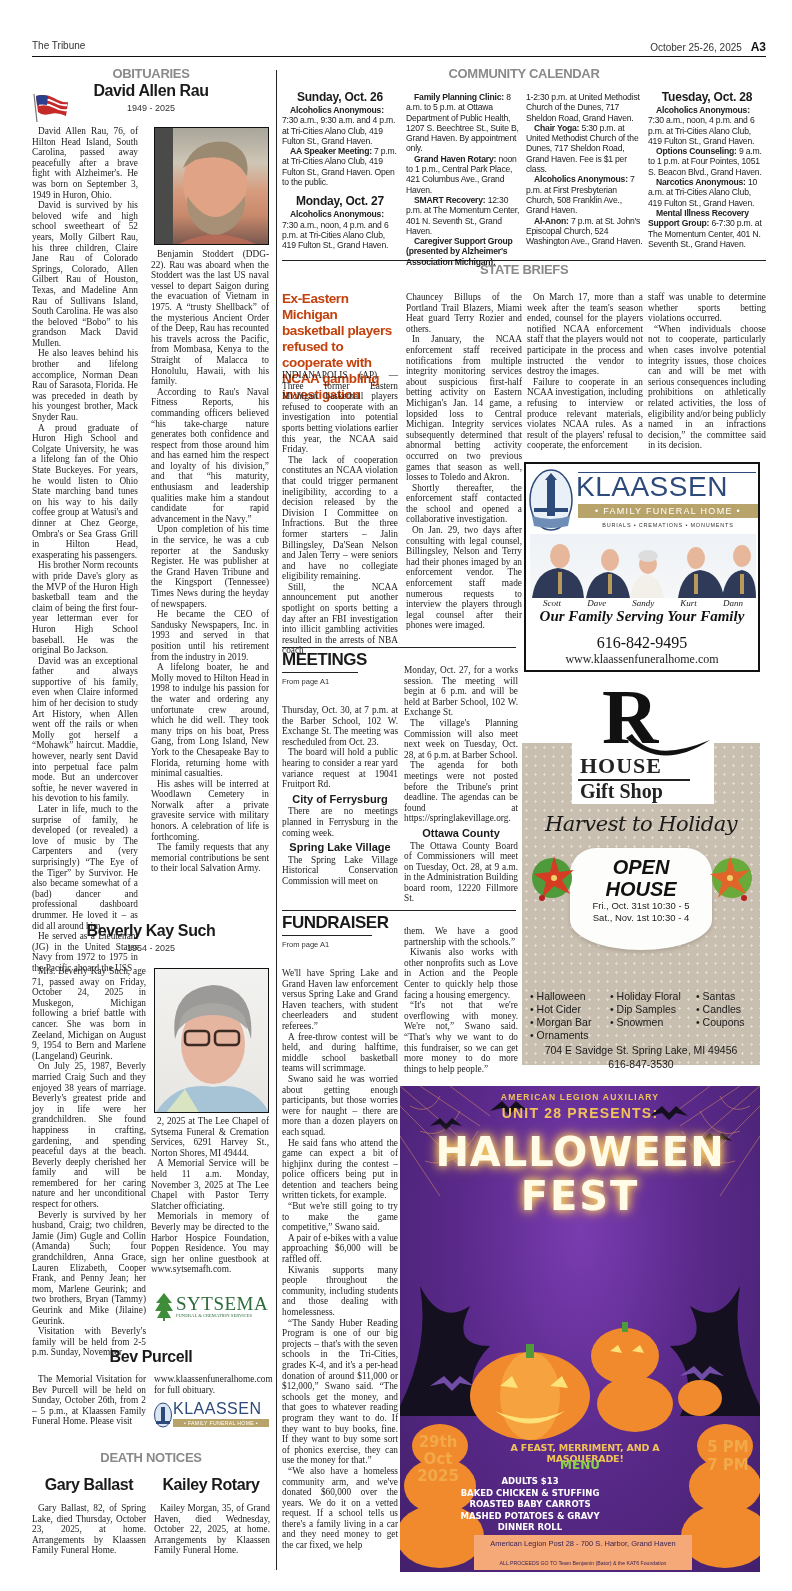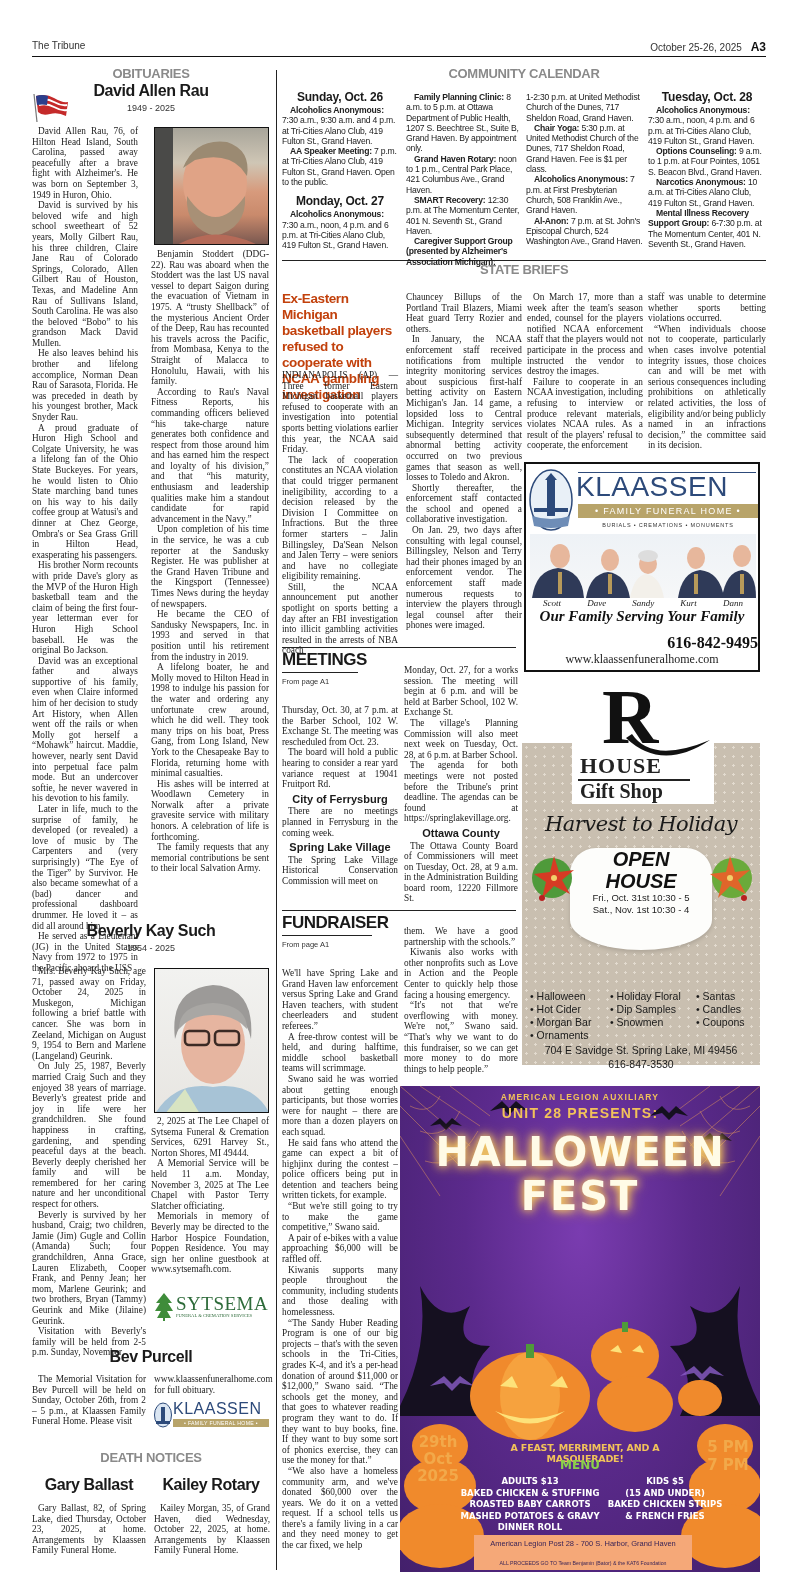--- a/index.html
+++ b/index.html
@@ -235,38 +235,38 @@
   <div class="abs" style="left:4px;top:134px;width:226px;display:flex;justify-content:space-around;font-family:'Liberation Serif',serif;font-style:italic;font-size:9px;color:#222" id="klaassen-people">
       <span>Scott</span>
       <span>Dave</span>
       <span>Sandy</span>
       <span>Kurt</span>
       <span>Dann</span>
     </div>
   <div class="abs" style="left:0;top:144px;width:232px;text-align:center;font-family:'Liberation Serif',serif;font-style:italic;font-weight:bold;font-size:15px;color:#111">Our Family Serving Your Family</div>
 </div>
 <div class="abs" style="left:524px;top:634px;width:236px;height:38px;border:2px solid #111;border-top:none;background:#fff">
-  <div style="text-align:right;font-family:'Liberation Serif',serif;font-weight:bold;font-size:16px;line-height:18px;color:#111">616-842-9495</div>
+  <div style="text-align:center;font-family:'Liberation Serif',serif;font-weight:normal;font-size:16px;line-height:18px;color:#111">616-842-9495</div>
   <div style="text-align:center;font-family:'Liberation Serif',serif;font-size:12px;line-height:14px;color:#222">www.klaassenfuneralhome.com</div>
 </div>
 
 <div class="abs" style="left:522px;top:743px;width:238px;height:322px;background:#c9bfb0;background-image:radial-gradient(#e3dbcf 1px,transparent 1.4px);background-size:9px 9px">
 </div>
 <div class="abs" style="left:572px;top:684px;width:142px;height:120px;background:#fff">
   <div class="abs" style="left:30px;top:-10px;font-family:'Liberation Serif',serif;font-weight:bold;font-size:78px;line-height:86px;color:#111">R</div>
   <svg class="abs" style="left:50px;top:40px" width="90" height="40" viewBox="0 0 90 40">
       <path d="M10 10 Q30 40 88 16 Q40 48 4 14 Z" fill="#111"></path>
     </svg>
   <div class="abs" style="left:8px;top:70px;font-family:'Liberation Serif',serif;font-weight:bold;font-size:22px;line-height:24px;color:#222;letter-spacing:1px">HOUSE</div>
   <div class="abs" style="left:6px;top:95px;width:112px;height:2px;background:#222"></div>
   <div class="abs" style="left:8px;top:96px;font-family:'Liberation Serif',serif;font-weight:bold;font-size:20px;line-height:22px;color:#222">Gift Shop</div>
 </div>
 <div class="abs" style="left:522px;top:812px;width:238px;text-align:center;font-family:'DejaVu Serif',serif;font-style:italic;font-size:21px;color:#1a1a1a;letter-spacing:-0.5px">Harvest to Holiday</div>
 <div class="abs" style="left:570px;top:848px;width:142px;height:102px;background:#fdfdfb;border-radius:26px 26px 50% 50%/26px 26px 30px 30px;box-shadow:0 2px 4px rgba(0,0,0,0.15)">
-  <div style="text-align:center;font-family:'Liberation Sans',sans-serif;font-style:italic;font-weight:bold;font-size:20px;line-height:22px;color:#111">OPEN</div>
+  <div style="text-align:center;font-family:'Liberation Sans',sans-serif;font-style:italic;font-weight:bold;font-size:20px;line-height:22px;margin-top:8px;color:#111">OPEN</div>
   <div style="text-align:center;font-family:'Liberation Sans',sans-serif;font-style:italic;font-weight:bold;font-size:20px;line-height:22px;color:#111">HOUSE</div>
   <div style="text-align:center;font-family:'Liberation Sans',sans-serif;font-size:9.5px;line-height:12px;color:#222">Fri., Oct. 31st 10:30 - 5</div>
   <div style="text-align:center;font-family:'Liberation Sans',sans-serif;font-size:9.5px;line-height:12px;color:#222">Sat., Nov. 1st 10:30 - 4</div>
 </div>
 <svg class="abs" style="left:532px;top:848px" width="44" height="60" viewBox="0 0 44 60">
   <circle cx="20" cy="30" r="20" fill="#4f9a3a"></circle>
   <path d="M22 8 L27 24 L42 22 L30 32 L38 46 L22 38 L10 50 L14 34 L2 26 L18 24 Z" fill="#d63b24"></path>
   <circle cx="22" cy="30" r="3" fill="#f1d06a"></circle>
   <circle cx="10" cy="50" r="3" fill="#b82020"></circle>
 </svg>
@@ -386,21 +386,15 @@
     </div>
   <div class="abs" style="left:72px;top:356px;width:226px;text-align:center;font-family:'DejaVu Sans',sans-serif;font-weight:bold;font-size:9.5px;color:#f2c25a;letter-spacing:-0.2px">A FEAST, MERRIMENT, AND A MASQUERADE!</div>
   <div class="abs" style="left:0;top:372px;width:360px;text-align:center;font-family:'DejaVu Sans',sans-serif;font-weight:bold;font-size:12px;color:#8bd04a">MENU</div>
   <div class="abs" style="left:60px;top:390px;width:140px;text-align:center;font-family:'DejaVu Sans',sans-serif;font-weight:bold;font-size:8.5px;line-height:11.5px;color:#fff" id="hw-adults">
       <div>ADULTS $13</div>
       <div>BAKED CHICKEN &amp; STUFFING</div>
       <div>ROASTED BABY CARROTS</div>
       <div>MASHED POTATOES &amp; GRAVY</div>
       <div>DINNER ROLL</div>
     </div>
-  <div class="abs" style="left:205px;top:390px;width:120px;text-align:center;font-family:'DejaVu Sans',sans-serif;font-weight:bold;font-size:8.5px;line-height:11.5px;color:#fff" id="hw-kids">
-      <div>KIDS $5</div>
-      <div>(15 AND UNDER)</div>
-      <div>BAKED CHICKEN STRIPS</div>
-      <div>&amp; FRENCH FRIES</div>
-    </div>
   <div class="abs" style="left:74px;top:449px;width:218px;height:34px;background:#f5a878;color:#3a2456;font-family:'Liberation Sans',sans-serif;font-size:7.5px;line-height:18px;text-align:center">American Legion Post 28 -  700 S. Harbor, Grand Haven</div>
   <div class="abs" style="left:74px;top:470px;width:218px;height:14px;background:#f5a878;color:#3a2456;font-family:'Liberation Sans',sans-serif;font-size:5.2px;line-height:14px;text-align:center">ALL PROCEEDS GO TO Team Benjamin (Bator) &amp; the KAT6 Foundation</div>
 </div>
 
 </body></html>

